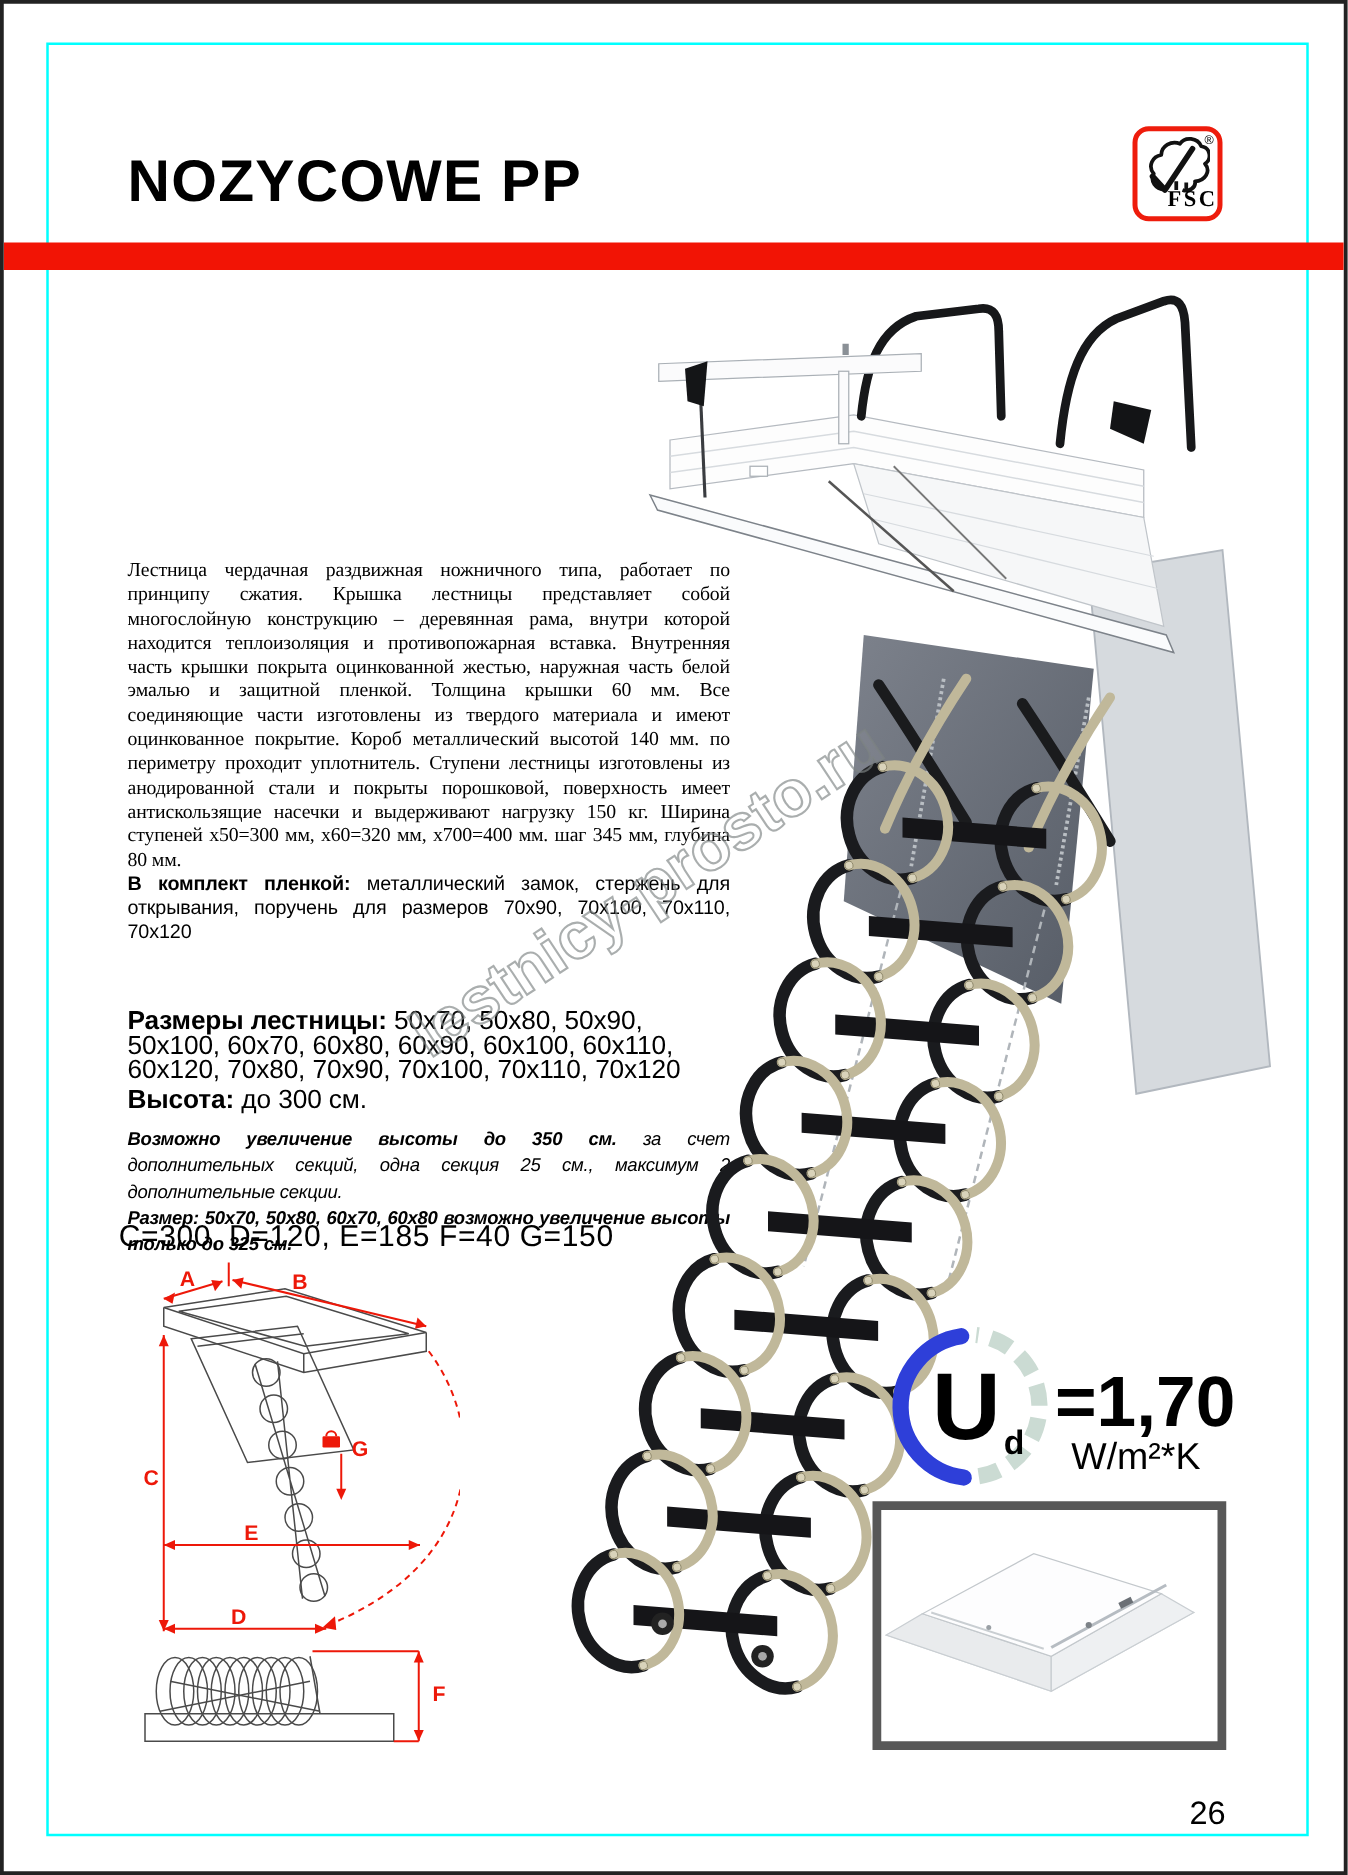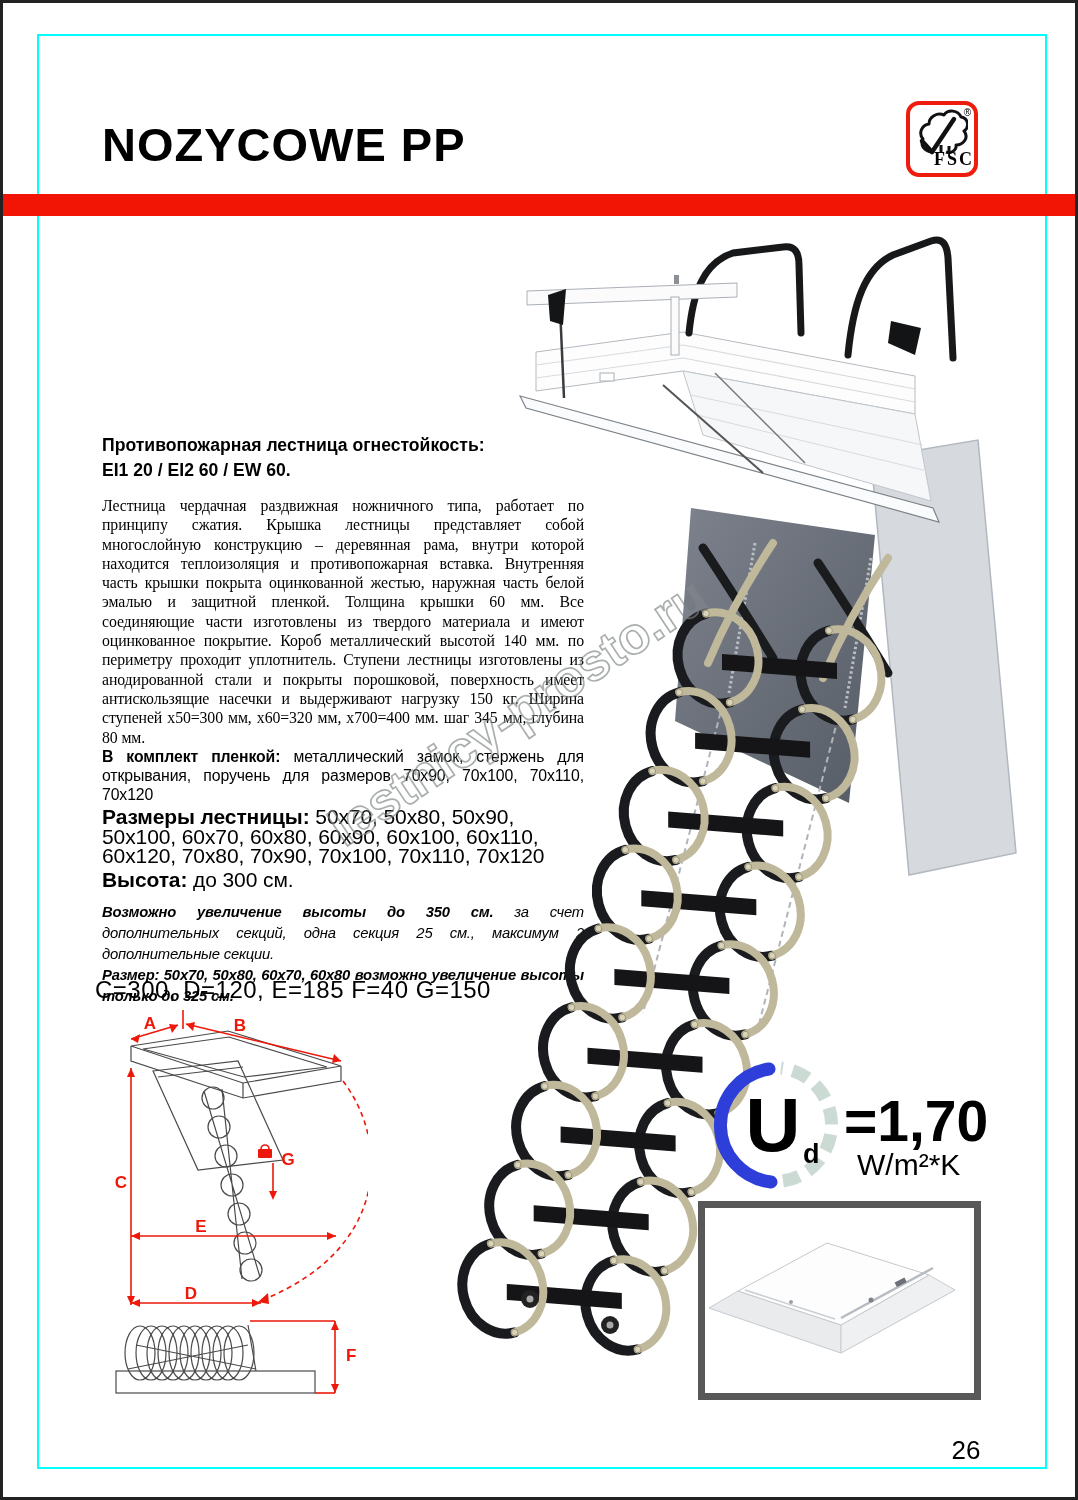--- a/index.html
+++ b/index.html
@@ -238,24 +238,20 @@
         </g>
       </g>
 
     <circle cx="97" cy="1076" r="9" fill="#222"></circle>
     <circle cx="97" cy="1076" r="3.5" fill="#a9a9a9"></circle>
     <circle cx="177" cy="1102" r="9" fill="#222"></circle>
     <circle cx="177" cy="1102" r="3.5" fill="#a9a9a9"></circle>
   </svg>
 
   <div class="tcol" style="top:430px;">
-    <div class="headings">
-      <div>Противопожарная лестница огнестойкость:</div>
-      <div>EI1 20 / EI2 60 / EW 60.</div>
-    </div>
     <div class="para">Лестница чердачная раздвижная ножничного типа, работает по принципу сжатия. Крышка лестницы представляет собой многослойную конструкцию – деревянная рама, внутри которой находится теплоизоляция и противопожарная вставка. Внутренняя часть крышки покрыта оцинкованной жестью, наружная часть белой эмалью и защитной пленкой. Толщина крышки 60 мм. Все соединяющие части изготовлены из твердого материала и имеют оцинкованное покрытие. Короб металлический высотой 140 мм. по периметру проходит уплотнитель. Ступени лестницы изготовлены из анодированной стали и покрыты порошковой, поверхность имеет антискользящие насечки и выдерживают нагрузку 150 кг. Ширина ступеней x50=300 мм, x60=320 мм, x700=400 мм. шаг 345 мм, глубина 80 мм.</div>
     <div class="kit"><b>В комплект пленкой:</b><span> металлический замок, стержень для открывания, поручень для размеров 70x90, 70x100, 70x110, 70x120</span></div>
   </div>
 
   <div class="tcol small-block" style="top:804px;">
     <b>Размеры лестницы:</b><span> 50x70, 50x80, 50x90, 50x100, 60x70, 60x80, 60x90, 60x100, 60x110, 60x120, 70x80, 70x90, 70x100, 70x110, 70x120</span>
   </div>
 
   <div class="tcol small-block" style="top:867px;font-size:21px;">
     <b>Высота:</b><span> до 300 см.</span>

